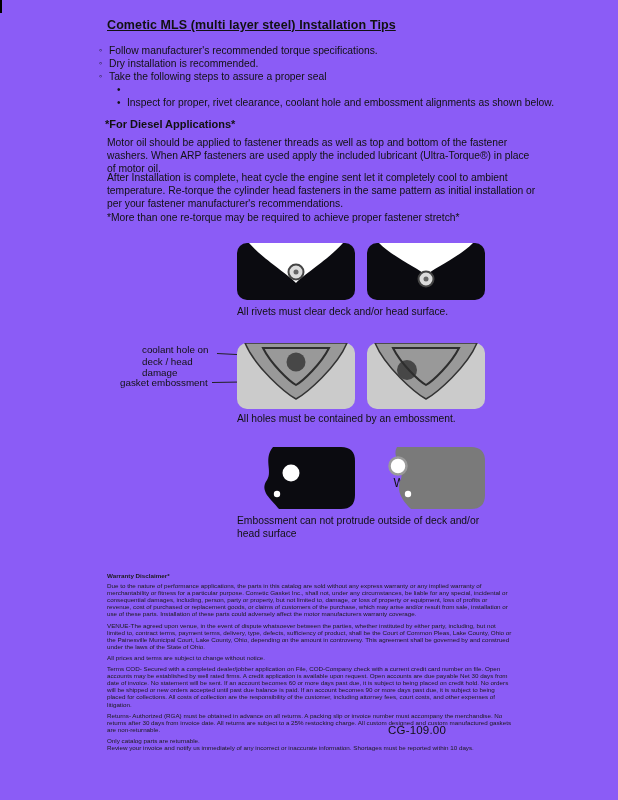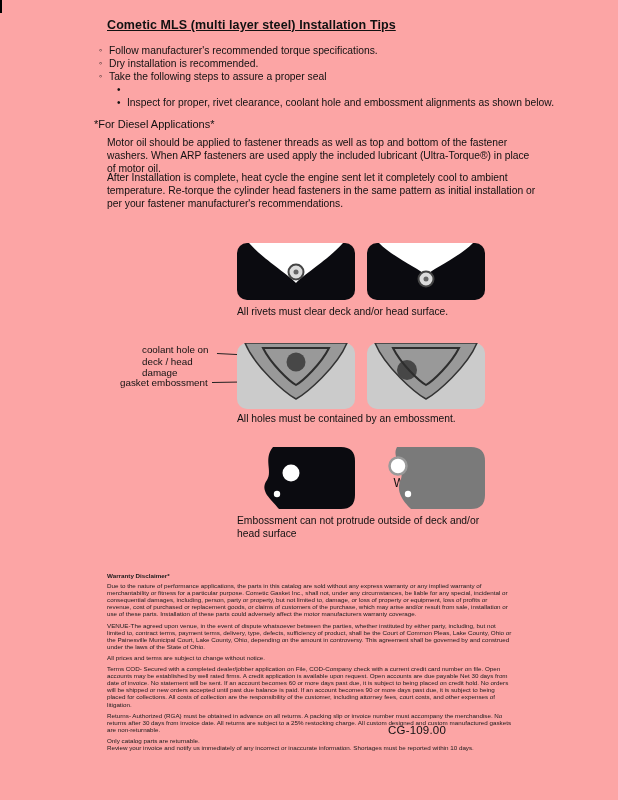--- a/index.html
+++ b/index.html
@@ -1,27 +1,27 @@
 <!DOCTYPE html>
 <html><head>
 <meta charset="utf-8">
 <style>
   * { margin:0; padding:0; box-sizing:border-box; }
   html,body { background:#ffffff; }
   body { font-family:"Liberation Sans", sans-serif; color:#111; }
-  .page { position:relative; width:618px; height:800px; background:#fca5a5; overflow:hidden; }
+  .page { position:relative; width:618px; height:800px; background:#8b5cf6; overflow:hidden; }
   .abs { position:absolute; }
   .crop-mark { left:0; top:0; width:2px; height:13px; background:#000; }
   .title { left:107px; top:18px; font-size:12.5px; font-weight:bold; text-decoration:underline; letter-spacing:.1px; }
   .tips { left:99px; top:44px; font-size:10.3px; line-height:13px; width:470px; }
   .tip-row { display:flex; }
   .tip-marker { width:10px; flex:0 0 10px; font-size:9px; line-height:13px; }
   .sub { margin-left:18px; }
   .sub .tip-marker { font-size:10px; }
-  .diesel-heading { left:94px; top:118px; font-size:11px; font-weight:normal; }
+  .diesel-heading { left:105px; top:118px; font-size:11px; font-weight:bold; }
   .para { left:107px; width:430px; font-size:10.3px; line-height:13px; }
   .p1 { top:136px; }
   .p2 { top:171px; }
   .p3 { top:211px; }
   .col-label { width:118px; text-align:center; font-size:12px; letter-spacing:.3px;margin-top:43px; }
   .lab-l { left:237px; } .lab-r { left:359px; }
   .row1-lab { top:229px; } .row2-lab { top:329px; } .row3-lab { top:433px; }
   .diag { width:118px; display:block; }
   .d-l { left:237px; } .d-r { left:367px; }
   .row1-img { top:243px; } .row2-img { top:343px; } .row3-img { top:447px; }
@@ -68,20 +68,21 @@
     </div>
     <div class="tip-row sub">
       <span class="tip-marker">•</span>
       <span>Inspect for proper, rivet clearance, coolant hole and embossment alignments as shown below.</span>
     </div>
   </div>
 
   <div class="abs diesel-heading">*For Diesel Applications*</div>
   <div class="abs para p1">Motor oil should be applied to fastener threads as well as top and bottom of the fastener washers. When ARP fasteners are used apply the included lubricant (Ultra-Torque®) in place of motor oil.</div>
   <div class="abs para p2">After Installation is complete, heat cycle the engine sent let it completely cool to ambient temperature. Re-torque the cylinder head fasteners in the same pattern as initial installation or per your fastener manufacturer's recommendations.</div>
+  <div class="abs para p3">*More than one re-torque may be required to achieve proper fastener stretch*</div>
 
   <div class="abs col-label lab-l row1-lab">RIGHT</div>
   <div class="abs col-label lab-r row1-lab">WRONG</div>
 
   <svg class="abs diag d-l row1-img" viewBox="0 0 118 57">
     <rect x="0" y="0" width="118" height="57" rx="10" fill="#0b0b10"></rect>
     <path d="M12,0 H106 C92,16 66,32 59,40 C52,32 26,16 12,0 Z" fill="#ffffff"></path>
     <circle cx="59" cy="29" r="7.5" fill="#dcdcdc" stroke="#444" stroke-width="2"></circle>
     <circle cx="59" cy="29" r="2.5" fill="#666"></circle>
   </svg>

